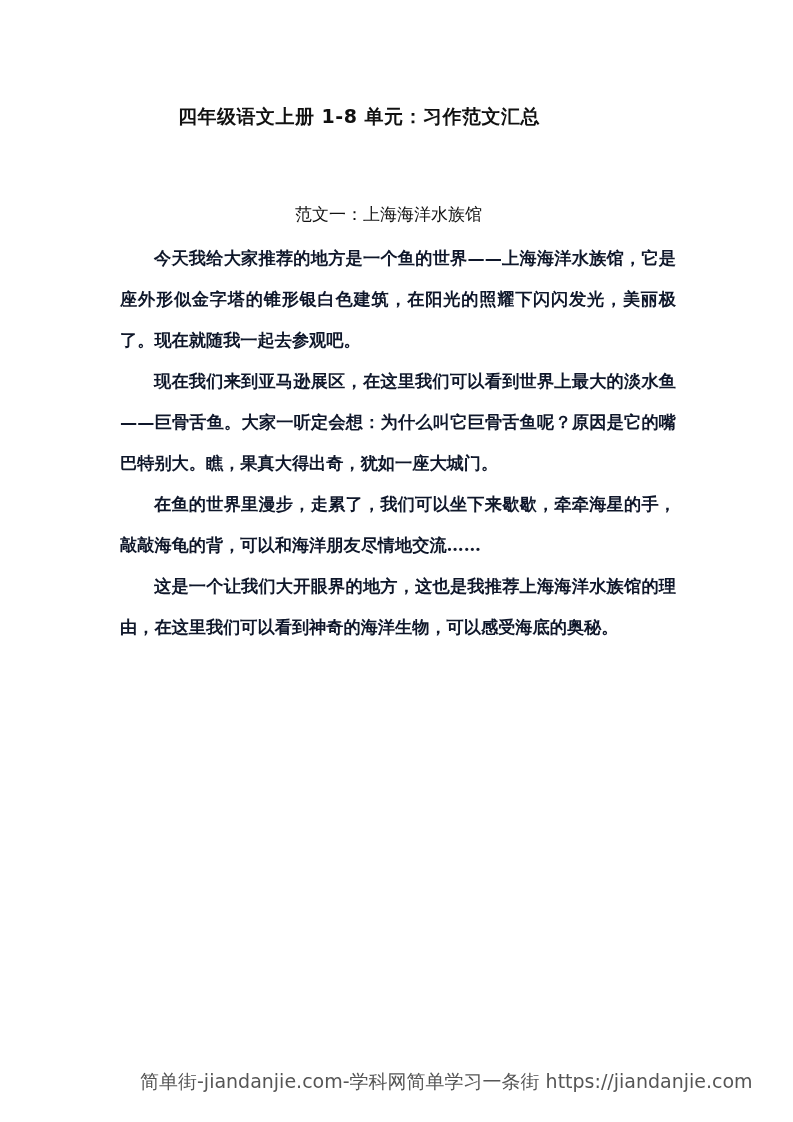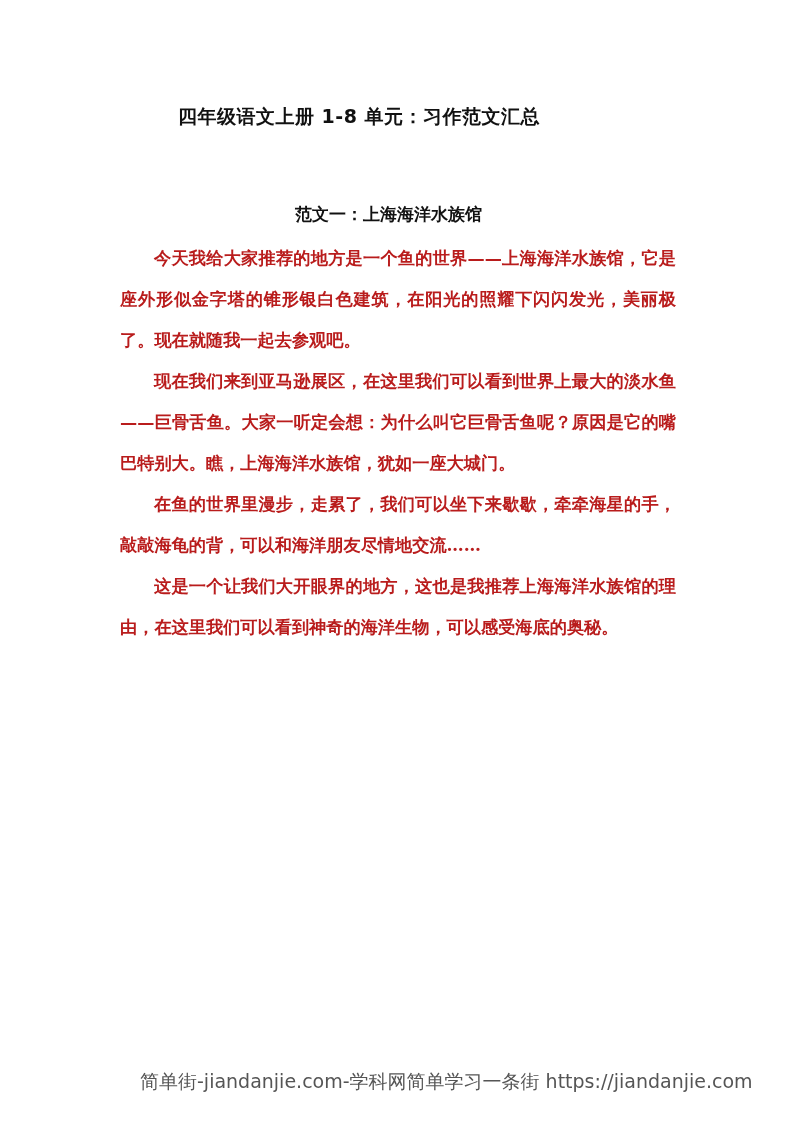--- a/index.html
+++ b/index.html
@@ -10,44 +10,44 @@
       font-family: "DejaVu Sans", sans-serif; font-weight: bold;
       font-size: 19px; color: #111; letter-spacing: 0.5px; white-space: nowrap;
     }
     .section-heading {
       position: absolute; left: 120px; top: 160px;
       font-family: "DejaVu Serif", serif; font-weight: bold;
       font-size: 17px; color: #111; white-space: nowrap;
     }
     .essay-title {
       position: absolute; left: 295px; top: 203px;
-      font-family: "DejaVu Serif", serif; font-weight: bold;
+      font-family: "DejaVu Serif", serif; font-weight: normal;
       font-size: 17px; color: #111; white-space: nowrap;
     }
     .body-text {
       position: absolute; left: 120px; top: 238px; width: 556px;
       font-family: "DejaVu Serif", serif; font-weight: bold;
-      font-size: 17.2px; color: #b91c1c; line-height: 41px;
+      font-size: 17.2px; color: #0f172a; line-height: 41px;
       text-align: justify;
     }
     .para { margin: 0; text-indent: 34px; text-align: justify; }
     .footer {
       position: absolute; left: 140px; top: 1069px;
       font-family: "DejaVu Sans", sans-serif;
       font-size: 19px; color: #555; white-space: nowrap;
     }
   </style>
 </head>
 <body>
 
 <div class="page">
   <div class="title">四年级语文上册 1-8 单元：习作范文汇总</div>
   <div class="essay-title">范文一：上海海洋水族馆</div>
 
   <div class="body-text">
     <p class="para">今天我给大家推荐的地方是一个鱼的世界——上海海洋水族馆，它是座外形似金字塔的锥形银白色建筑，在阳光的照耀下闪闪发光，美丽极了。现在就随我一起去参观吧。</p>
-    <p class="para">现在我们来到亚马逊展区，在这里我们可以看到世界上最大的淡水鱼——巨骨舌鱼。大家一听定会想：为什么叫它巨骨舌鱼呢？原因是它的嘴巴特别大。瞧，上海海洋水族馆，犹如一座大城门。</p>
+    <p class="para">现在我们来到亚马逊展区，在这里我们可以看到世界上最大的淡水鱼——巨骨舌鱼。大家一听定会想：为什么叫它巨骨舌鱼呢？原因是它的嘴巴特别大。瞧，果真大得出奇，犹如一座大城门。</p>
     <p class="para">在鱼的世界里漫步，走累了，我们可以坐下来歇歇，牵牵海星的手，敲敲海龟的背，可以和海洋朋友尽情地交流……</p>
     <p class="para">这是一个让我们大开眼界的地方，这也是我推荐上海海洋水族馆的理由，在这里我们可以看到神奇的海洋生物，可以感受海底的奥秘。</p>
   </div>
 
   <div class="footer">简单街-jiandanjie.com-学科网简单学习一条街 https://jiandanjie.com</div>
 </div>
 
 </body></html>

